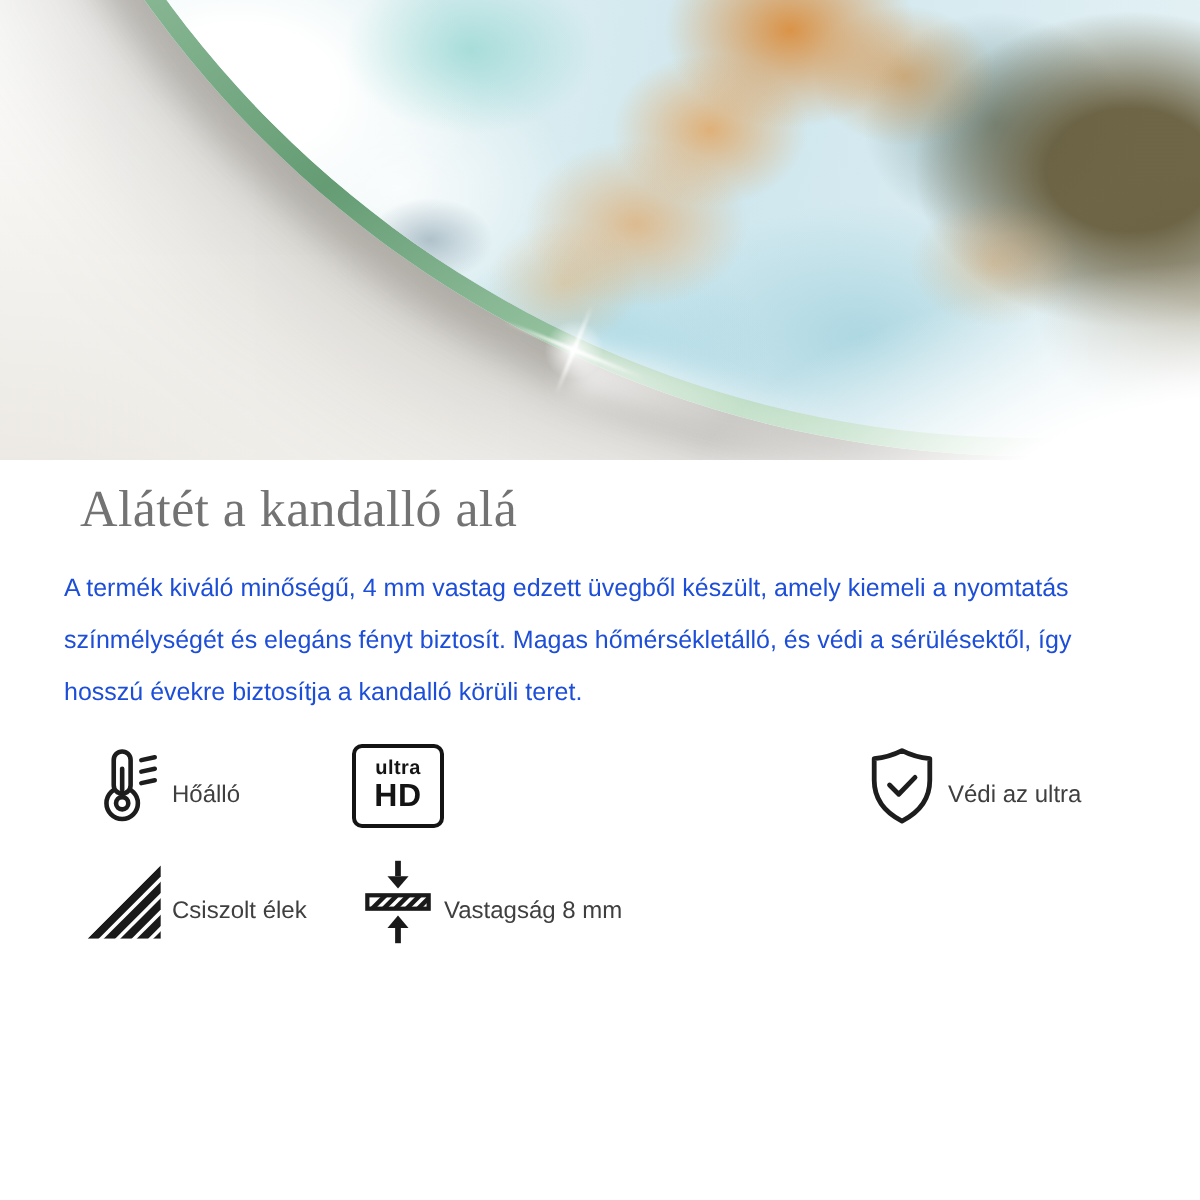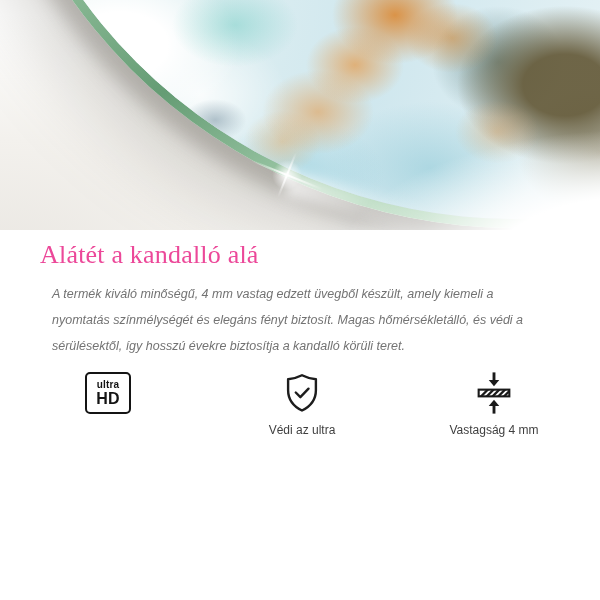--- a/index.html
+++ b/index.html
@@ -67,32 +67,32 @@
     transform:rotate(22deg);filter:blur(.4px);
   }
   .fade-br{
     position:absolute;inset:0;
     background:radial-gradient(430px 185px at 108% 114%, #ffffff 36%, rgba(255,255,255,0) 72%);
   }
   
   .page-title{
     margin:7px 40px 0;
     font-family:"Liberation Serif", serif;font-weight:400;
-    font-size:26px;line-height:35px;color:#ec4899;letter-spacing:.2px;
+    font-size:26px;line-height:35px;color:#737373;letter-spacing:.2px;
   }
   .description{
-    margin:9px 52px 0;max-width:505px;
-    font-size:12.5px;line-height:26px;color:#737373;font-style:italic;
+    margin:9px 32px 0;max-width:505px;
+    font-size:12.5px;line-height:26px;color:#1d4ed8;
   }
   
   .features{
     margin:12px 40px 0;display:grid;
     grid-template-columns:136px 252px 132px;row-gap:14px;
   }
-  .feature{display:flex;flex-direction:column;align-items:center;}
+  .feature{display:flex;flex-direction:row;align-items:center;}
   .icon-box{height:44px;display:flex;align-items:center;justify-content:center;}
   .feature-label{margin-top:8px;font-size:12px;line-height:14px;color:#3f3f3f;text-align:center;}
   .icon-svg{display:block;}
   .uhd-box{
     width:42px;height:38px;border:2.5px solid #141414;border-radius:5px;
     display:flex;flex-direction:column;align-items:center;justify-content:center;color:#141414;
   }
   .uhd-top{font-size:10px;line-height:10px;font-weight:700;letter-spacing:.2px;}
   .uhd-bottom{font-size:16px;line-height:16px;font-weight:800;letter-spacing:.3px;margin-top:1px;}
 </style>
@@ -115,20 +115,34 @@
 </section>
 
 <h1 class="page-title">
   <span>Alátét a kandalló alá</span><br>
 </h1>
 
 <p class="description">A termék kiváló minőségű, 4 mm vastag edzett üvegből készült, amely kiemeli a nyomtatás színmélységét és elegáns fényt biztosít. Magas hőmérsékletálló, és védi a sérülésektől, így hosszú évekre biztosítja a kandalló körüli teret.</p>
 
 <div class="features">
 
+  <div class="feature">
+    <div class="icon-box">
+      <svg class="icon-svg" width="46" height="46" viewBox="0 0 48 48" fill="none" stroke="#1d1d1d" stroke-width="2.4" stroke-linecap="round" stroke-linejoin="round">
+        <circle cx="22" cy="33" r="8.2"></circle>
+        <rect x="17.6" y="6" width="8.8" height="22" rx="4.4" fill="#ffffff"></rect>
+        <circle cx="22" cy="33" r="3.2"></circle>
+        <line x1="22" y1="15" x2="22" y2="26"></line>
+        <line x1="32" y1="10.5" x2="39" y2="9"></line>
+        <line x1="32" y1="16.5" x2="39" y2="15"></line>
+        <line x1="32" y1="22.5" x2="39" y2="21"></line>
+      </svg>
+    </div>
+    <div class="feature-label">Hőálló</div>
+  </div>
 
   <div class="feature">
     <div class="icon-box">
       <div class="uhd-box">
         <span class="uhd-top">ultra</span>
         <span class="uhd-bottom">HD</span>
       </div>
     </div>
   </div>
 
@@ -136,20 +150,39 @@
     <div class="icon-box">
       <svg class="icon-svg" width="46" height="46" viewBox="0 0 48 48" fill="none" stroke="#1d1d1d" stroke-width="2.5" stroke-linecap="round" stroke-linejoin="round">
         <path d="M24 5.5 C28.5 7.8 33.5 9.2 38.5 9.7 L38.5 21 C38.5 30.6 33 37.7 24 42.3 C15 37.7 9.5 30.6 9.5 21 L9.5 9.7 C14.5 9.2 19.5 7.8 24 5.5 Z"></path>
         <path d="M17.5 23.5 L22.3 28.3 L30.8 19.5"></path>
       </svg>
     </div>
     <div class="feature-label">Védi az ultra</div>
   </div>
 
 
+  <div class="feature">
+    <div class="icon-box">
+      <svg class="icon-svg" width="46" height="44" viewBox="0 0 48 48">
+        <defs>
+          <clipPath id="triClip">
+              <polygon points="3,44 43,4 43,44"></polygon>
+            </clipPath>
+        </defs>
+        <g clip-path="url(#triClip)" stroke="#1a1a1a" stroke-width="4.4" stroke-linecap="butt">
+          <line x1="4" y1="46" x2="48" y2="2"></line>
+          <line x1="13" y1="46" x2="52" y2="7"></line>
+          <line x1="22" y1="46" x2="56" y2="12"></line>
+          <line x1="31" y1="46" x2="58" y2="19"></line>
+          <line x1="40" y1="46" x2="60" y2="26"></line>
+        </g>
+      </svg>
+    </div>
+    <div class="feature-label">Csiszolt élek</div>
+  </div>
 
   <div class="feature">
     <div class="icon-box">
       <svg class="icon-svg" width="46" height="46" viewBox="0 0 48 48">
         <g stroke="#1a1a1a" stroke-width="3" stroke-linecap="butt">
           <line x1="24" y1="2.5" x2="24" y2="10.5"></line>
           <line x1="24" y1="37.5" x2="24" y2="45.5"></line>
         </g>
         <polygon points="18.5,10.5 29.5,10.5 24,17" fill="#1a1a1a"></polygon>
         <polygon points="18.5,37.5 29.5,37.5 24,31" fill="#1a1a1a"></polygon>
@@ -161,16 +194,16 @@
         <rect x="8" y="20.5" width="32" height="7" fill="#ffffff" stroke="#1a1a1a" stroke-width="2.2"></rect>
         <g clip-path="url(#slabClip)" stroke="#1a1a1a" stroke-width="2.4">
           <line x1="8" y1="30" x2="20" y2="18"></line>
           <line x1="14" y1="30" x2="26" y2="18"></line>
           <line x1="20" y1="30" x2="32" y2="18"></line>
           <line x1="26" y1="30" x2="38" y2="18"></line>
           <line x1="32" y1="30" x2="44" y2="18"></line>
         </g>
       </svg>
     </div>
-    <div class="feature-label">Vastagság 4 mm</div>
+    <div class="feature-label">Vastagság 8 mm</div>
   </div>
 
 </div>
 
 </body></html>

